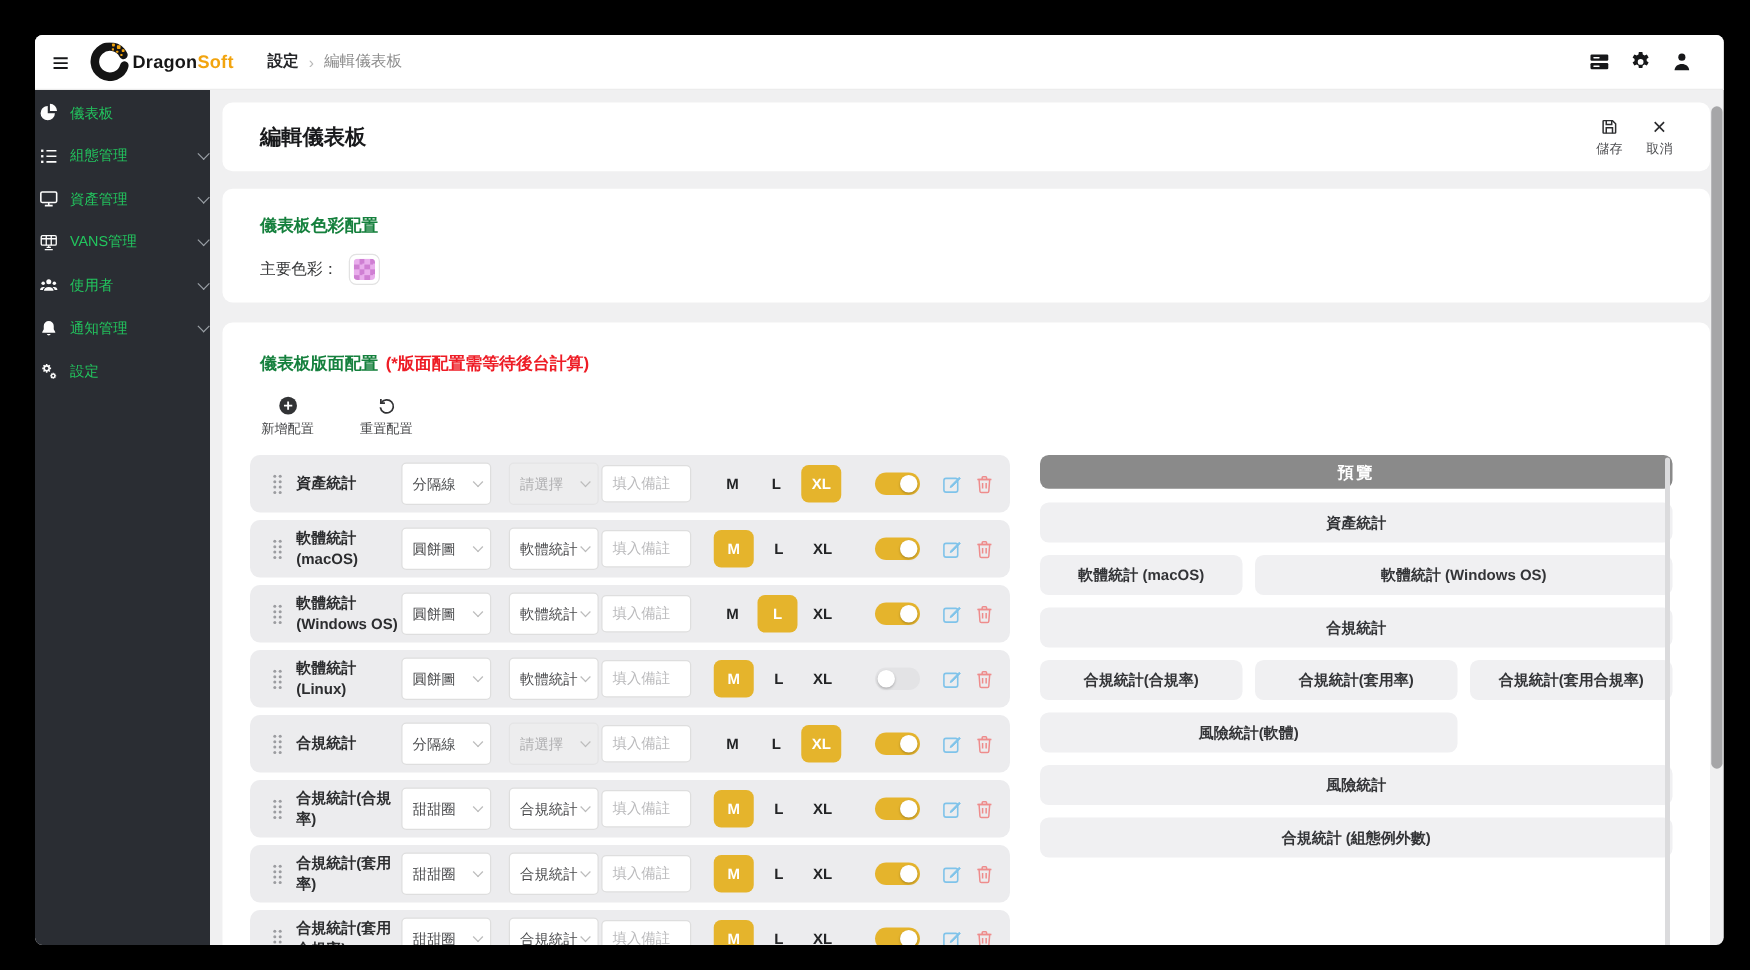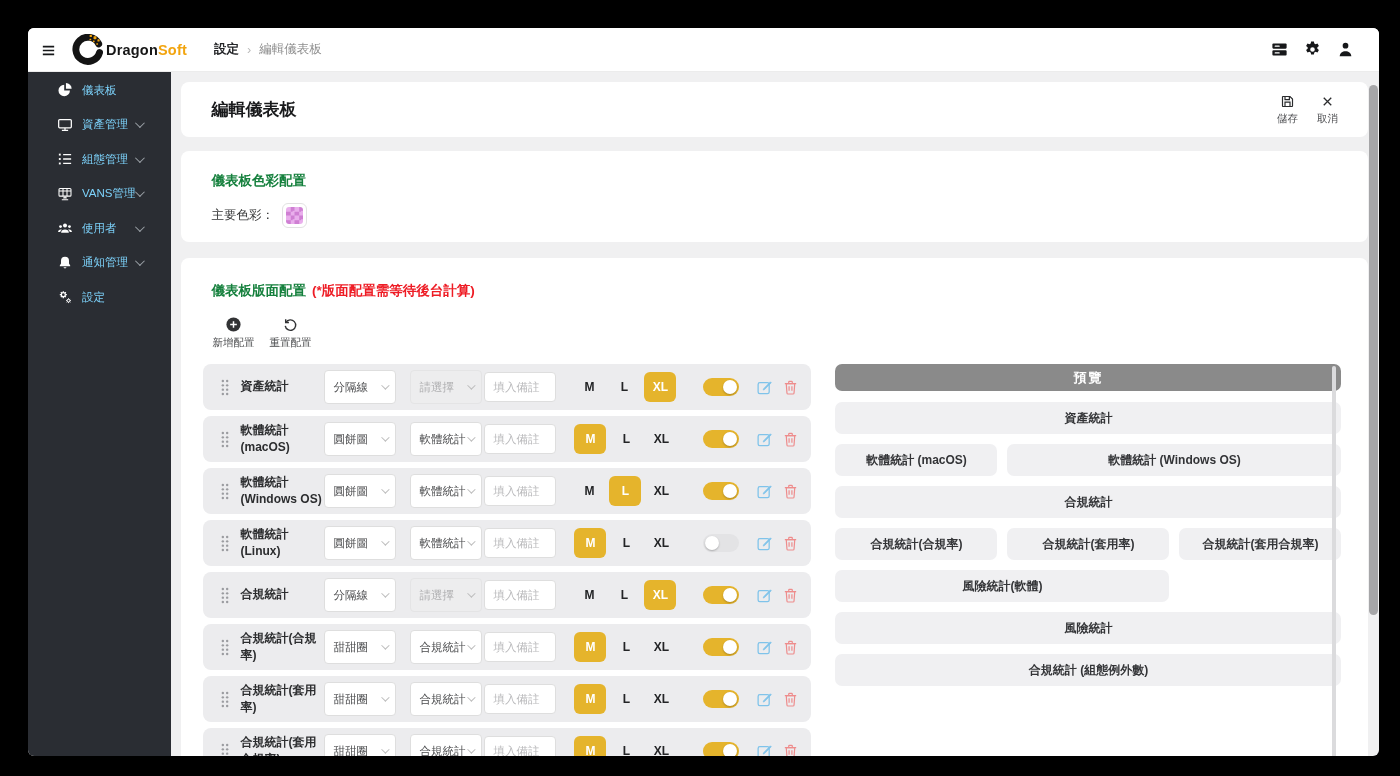--- a/index.html
+++ b/index.html
@@ -24,21 +24,21 @@
   .logo-text .soft{color:#f2a40e}
   .breadcrumb{margin-left:27px;display:flex;align-items:center;gap:8px;font-size:12.5px}
   .bc-section{font-weight:700;color:#26272a;cursor:pointer}
   .bc-sep{color:#b8b8b8}
   .bc-page{color:#8d8d8d}
   .topbar-right{margin-left:auto;display:flex;align-items:center;gap:14px}
 
   
   .body-row{flex:1;display:flex;min-height:0}
   .sidebar{flex:0 0 140px;background:var(--sidebar-bg);padding-top:1px}
-  .sb-item{height:34.5px;display:flex;align-items:center;padding:0 29px;color:#7dd3fc;cursor:pointer}
+  .sb-item{height:34.5px;display:flex;align-items:center;padding:0 3px;color:#22c55e;cursor:pointer}
   .sb-icon{width:16px;height:16px;margin-right:9px;color:#fdfdfd;flex:0 0 16px}
   .sb-label{font-size:11.5px;flex:1;white-space:nowrap}
   .sb-chevron{width:7px;height:7px;border-right:1.4px solid #9aa0a6;border-bottom:1.4px solid #9aa0a6;
               transform:rotate(45deg) translateY(-2px)}
 
   .main{flex:1;position:relative;overflow:hidden;padding:10px 11px 0 10px}
   .card{background:#fff;border-radius:8px}
 
   
   .header-card{height:55px;display:flex;align-items:center;padding:0 30px;margin-bottom:14px}
@@ -54,21 +54,21 @@
   .color-row{margin-top:13px;display:flex;align-items:center;font-size:12.5px;color:#353637}
   .swatch-btn{margin-left:8px;width:25px;height:25px;background:#fff;border:1px solid #e2e2e2;border-radius:6px;
               display:flex;align-items:center;justify-content:center;cursor:pointer}
   .swatch{width:17px;height:17px;border-radius:3px;
           background:conic-gradient(#cf7fd3 0 25%,#e9aeec 0 50%,#cf7fd3 0 75%,#e9aeec 0) 0 0/8.5px 8.5px}
 
   
   .layout-card{padding:24px 22px;min-height:600px}
   .lc-title-row{display:flex;gap:6px;padding-left:8px;align-items:flex-end}
   .lc-warning{color:var(--warn-red);font-weight:700;font-size:13.5px}
-  .lc-actions{display:flex;gap:15px;margin:16px 0 0 9px}
+  .lc-actions{display:flex;gap:37px;margin:16px 0 0 9px}
   .lc-action{display:flex;flex-direction:column;align-items:center;gap:3px;cursor:pointer}
   .lc-action .icon{width:17px;height:17px;color:#323335}
   .lc-action .lbl{font-size:10.5px;color:#47484a}
 
   .config-area{display:flex;margin-top:14px;position:relative}
   .config-rows{flex:0 0 608px;width:608px}
   .cfg-row{height:46px;background:#ececee;border-radius:8px;display:flex;align-items:center;margin-bottom:6px}
   .drag{width:12px;height:19px;margin-left:16px;color:#9b9ca0;cursor:grab;flex:0 0 12px}
   .row-name{width:82px;margin-left:9px;font-size:12px;font-weight:700;color:#2c2d2f;line-height:1.45}
   .select{height:30px;border-radius:4px;background:#fff;border:1px solid #dedede;display:flex;align-items:center;
@@ -173,39 +173,39 @@
                 <path d="M10.8 4.2a8.6 8.6 0 1 0 8.6 8.6h-8.6z"></path>
                 <path d="M13.4 1.6a8.6 8.6 0 0 1 8.6 8.6h-8.6z"></path>
               </svg>
             </span>
     <span class="sb-label">儀表板</span>
     <span class="sb-chevron" style="visibility: hidden;"></span>
   </div>
           <div class="sb-item">
     <span class="icon sb-icon">
               <svg viewBox="0 0 24 24" fill="none" stroke="currentColor" stroke-width="1.9">
-                <rect x="2.5" y="3.8" width="19" height="12.6" rx="1.6"></rect>
-                <path d="M12 16.4v3.4M7.3 20.2h9.4"></path>
-              </svg>
-            </span>
-    <span class="sb-label">資產管理</span>
-    <span class="sb-chevron"></span>
-  </div>
-          <div class="sb-item">
-    <span class="icon sb-icon">
-              <svg viewBox="0 0 24 24" fill="none" stroke="currentColor" stroke-width="1.9">
                 <path d="M9.2 5.3h12M9.2 12h12M9.2 18.7h12"></path>
                 <g fill="currentColor" stroke="none">
                   <rect x="2.8" y="4" width="2.8" height="2.8"></rect>
                   <rect x="2.8" y="10.6" width="2.8" height="2.8"></rect>
                   <rect x="2.8" y="17.3" width="2.8" height="2.8"></rect>
                 </g>
               </svg>
             </span>
     <span class="sb-label">組態管理</span>
+    <span class="sb-chevron"></span>
+  </div>
+          <div class="sb-item">
+    <span class="icon sb-icon">
+              <svg viewBox="0 0 24 24" fill="none" stroke="currentColor" stroke-width="1.9">
+                <rect x="2.5" y="3.8" width="19" height="12.6" rx="1.6"></rect>
+                <path d="M12 16.4v3.4M7.3 20.2h9.4"></path>
+              </svg>
+            </span>
+    <span class="sb-label">資產管理</span>
     <span class="sb-chevron"></span>
   </div>
           <div class="sb-item">
     <span class="icon sb-icon">
               <svg viewBox="0 0 24 24" fill="none" stroke="currentColor" stroke-width="1.6">
                 <rect x="3" y="3.8" width="18" height="11.4" rx="1.5"></rect>
                 <path d="M3 7.5h18M9 3.8v11.4M15 3.8v11.4M12 15.2v2.6M7.2 20.6h9.6M9.4 17.8h5.2"></path>
               </svg>
             </span>
     <span class="sb-label">VANS管理</span>

